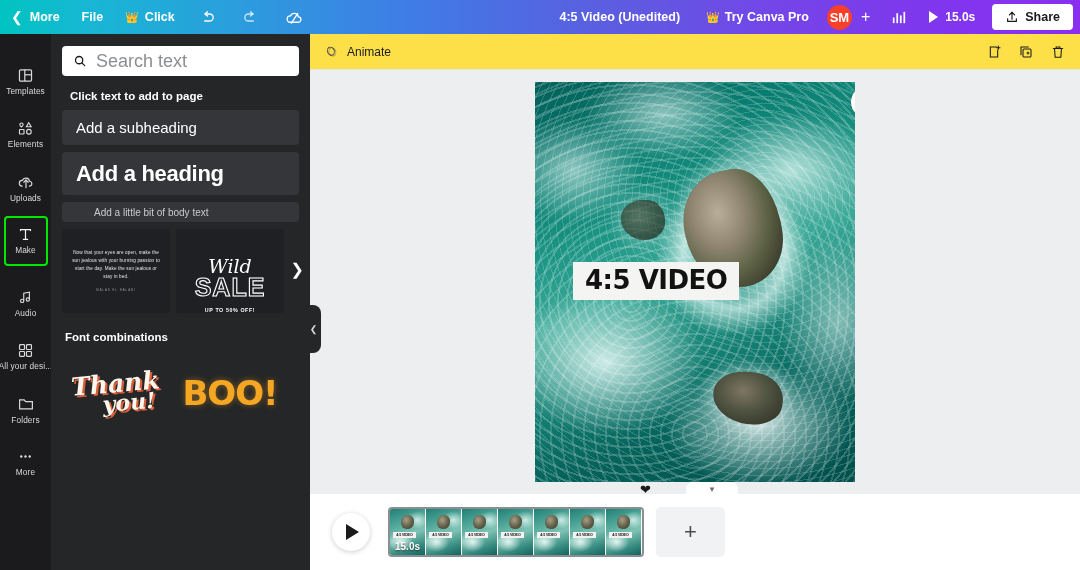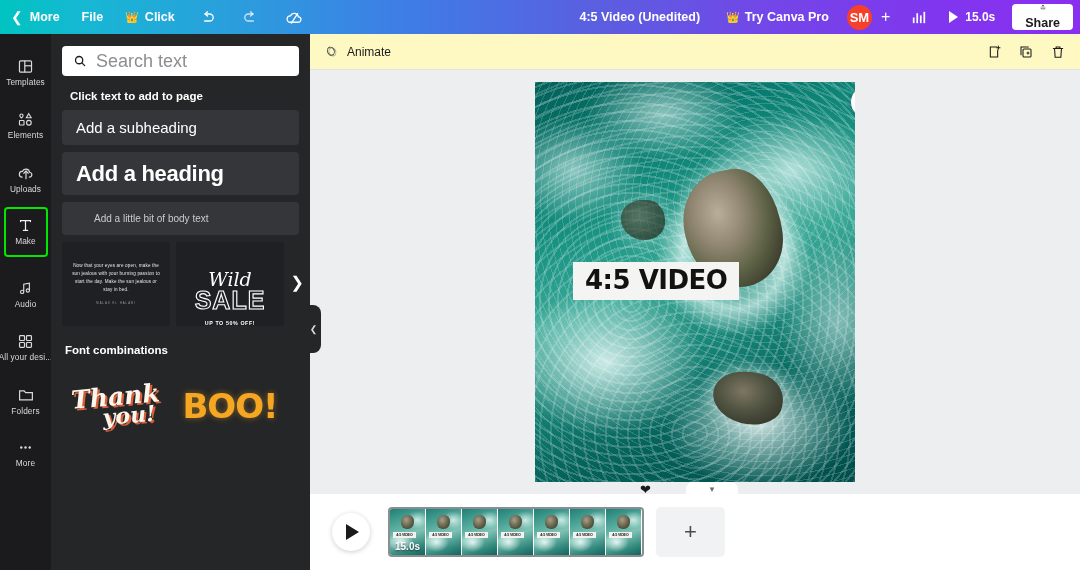--- a/index.html
+++ b/index.html
@@ -39,28 +39,28 @@
   .plus-btn { font-size:16px; padding:0 9px; cursor:pointer; line-height:1; }
   .tb-icon-btn { padding:0 11px; display:flex; align-items:center; cursor:pointer; }
   .dur-btn { display:flex; align-items:center; gap:7px; font-size:12px; font-weight:bold; padding:0 11px; cursor:pointer;}
   .play-tri {
     width:0;height:0;border-left:9px solid #fff;
     border-top:6px solid transparent;border-bottom:6px solid transparent;
   }
   .share-btn {
     display:flex; align-items:center; gap:6px;
     background:#fff; color:#1b1b1d; font-size:12.5px; font-weight:bold;
-    height:26px; padding:0 13px; border-radius:4px; margin:0 7px 0 6px; cursor:pointer;flex-direction:column;
+    height:26px; padding:0 13px; border-radius:4px; margin:0 7px 0 6px; cursor:pointer;
   }
 
   
   .rail {
     position:absolute; left:0; top:34px; width:51px; height:536px;
     background:#1b1b1d; display:flex; flex-direction:column; align-items:center;
-    padding-top:14px;
+    padding-top:23px;
   }
   .rail-item {
     width:44px; height:50px; margin-bottom:3px; border-radius:4px;
     display:flex; flex-direction:column; align-items:center; justify-content:center;
     color:#d9dadb; cursor:pointer; gap:3px;
   }
   .rail-item .lbl { font-size:8.3px; letter-spacing:.1px; text-align:center; line-height:1.1; white-space:nowrap; }
   .rail-item.active { border:2.5px solid #00e800; }
   .rail-gap { height:10px; }
 
@@ -74,21 +74,21 @@
     display:flex; align-items:center; gap:9px; padding:0 11px;
   }
   .search .ph { font-size:18px; color:#8b8e91; }
   .panel-label { color:#fff; font-size:11.5px; font-weight:bold; margin:14px 0 8px 8px; }
   .text-card {
     background:#35363a; border-radius:4px; color:#fff;
     display:flex; align-items:center; padding:0 14px; margin-bottom:7px; cursor:pointer;
   }
   .card-heading { height:43px; font-size:22px; font-weight:bold; letter-spacing:-.3px; }
   .card-sub { height:35px; font-size:15px; }
-  .card-body { height:33px; font-size:10px; color:#c9cbcd;padding-left:32px; }
+  .card-body { height:20px; font-size:10px; color:#c9cbcd;padding-left:32px; }
   .sec-head {
     display:flex; align-items:center; justify-content:space-between;
     margin:18px 2px 8px 3px;
   }
   .sec-title { color:#fff; font-size:11.5px; font-weight:bold; }
   .see-all { color:#d6d8da; font-size:10.5px; cursor:pointer; }
   .recent-row { display:flex; gap:6px; position:relative; }
   .rec-card {
     width:108px; height:84px; background:#1f2023; border-radius:3px;
     display:flex; align-items:center; justify-content:flex-end; cursor:pointer; overflow:hidden;
@@ -129,21 +129,21 @@
   .collapse-tab {
     position:absolute; left:306px; top:305px; width:15px; height:48px;
     background:#252627; border-radius:0 8px 8px 0;
     display:flex; align-items:center; justify-content:center;
     color:#d6d8da; font-size:9px; cursor:pointer; z-index:5;
   }
 
   
   .editor { position:absolute; left:310px; top:34px; width:770px; height:536px; background:#edeef0; }
   .anim-bar {
-    height:36px; background:#fef9c3; display:flex; align-items:center;
+    height:36px; background:#fde047; display:flex; align-items:center;
     padding:0 14px; border-bottom:1px solid #e2e3e5;
   }
   .anim-left { display:flex; align-items:center; gap:8px; font-size:12px; color:#1b1b1d; cursor:pointer; }
   .anim-right { margin-left:auto; display:flex; align-items:center; gap:16px; }
   .anim-right .ic { cursor:pointer; display:flex; }
 
   .canvas-wrap {
     position:relative; height:424px;
     display:flex; align-items:center; justify-content:center;
   }

